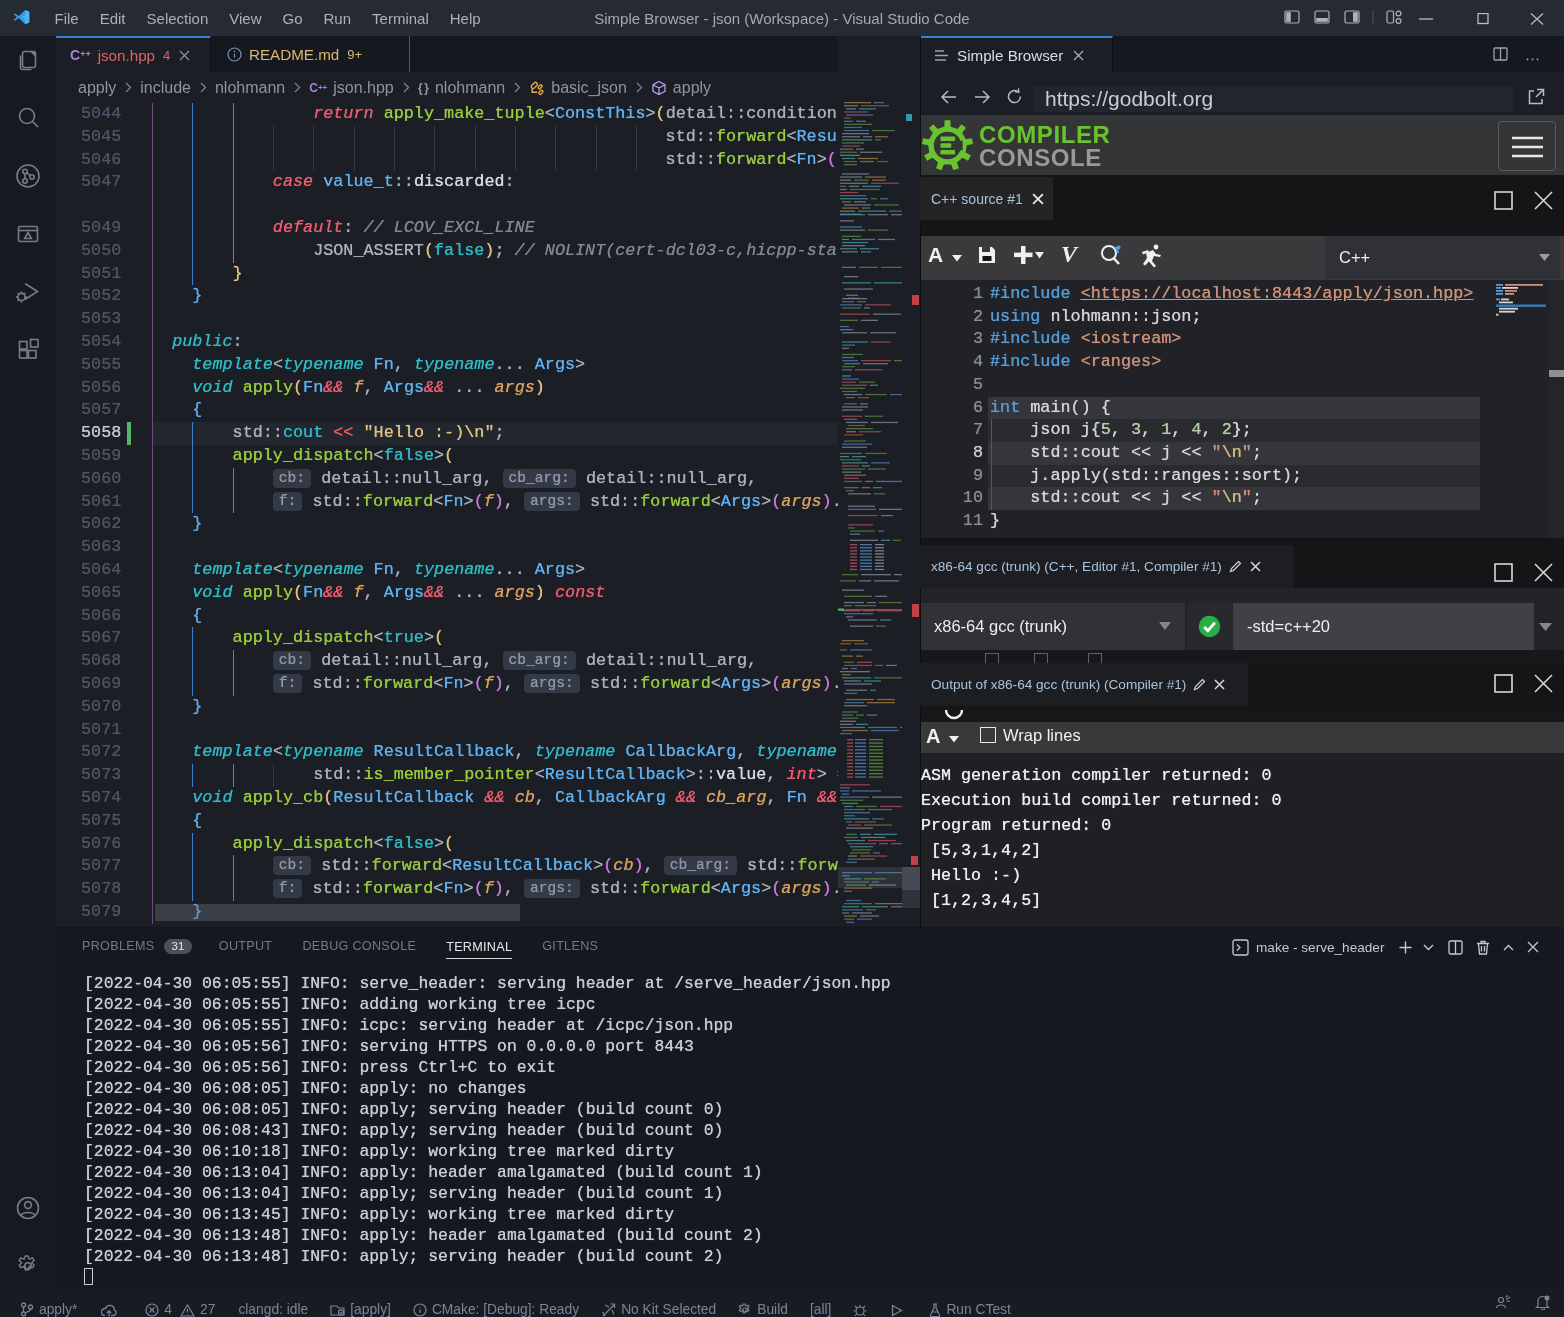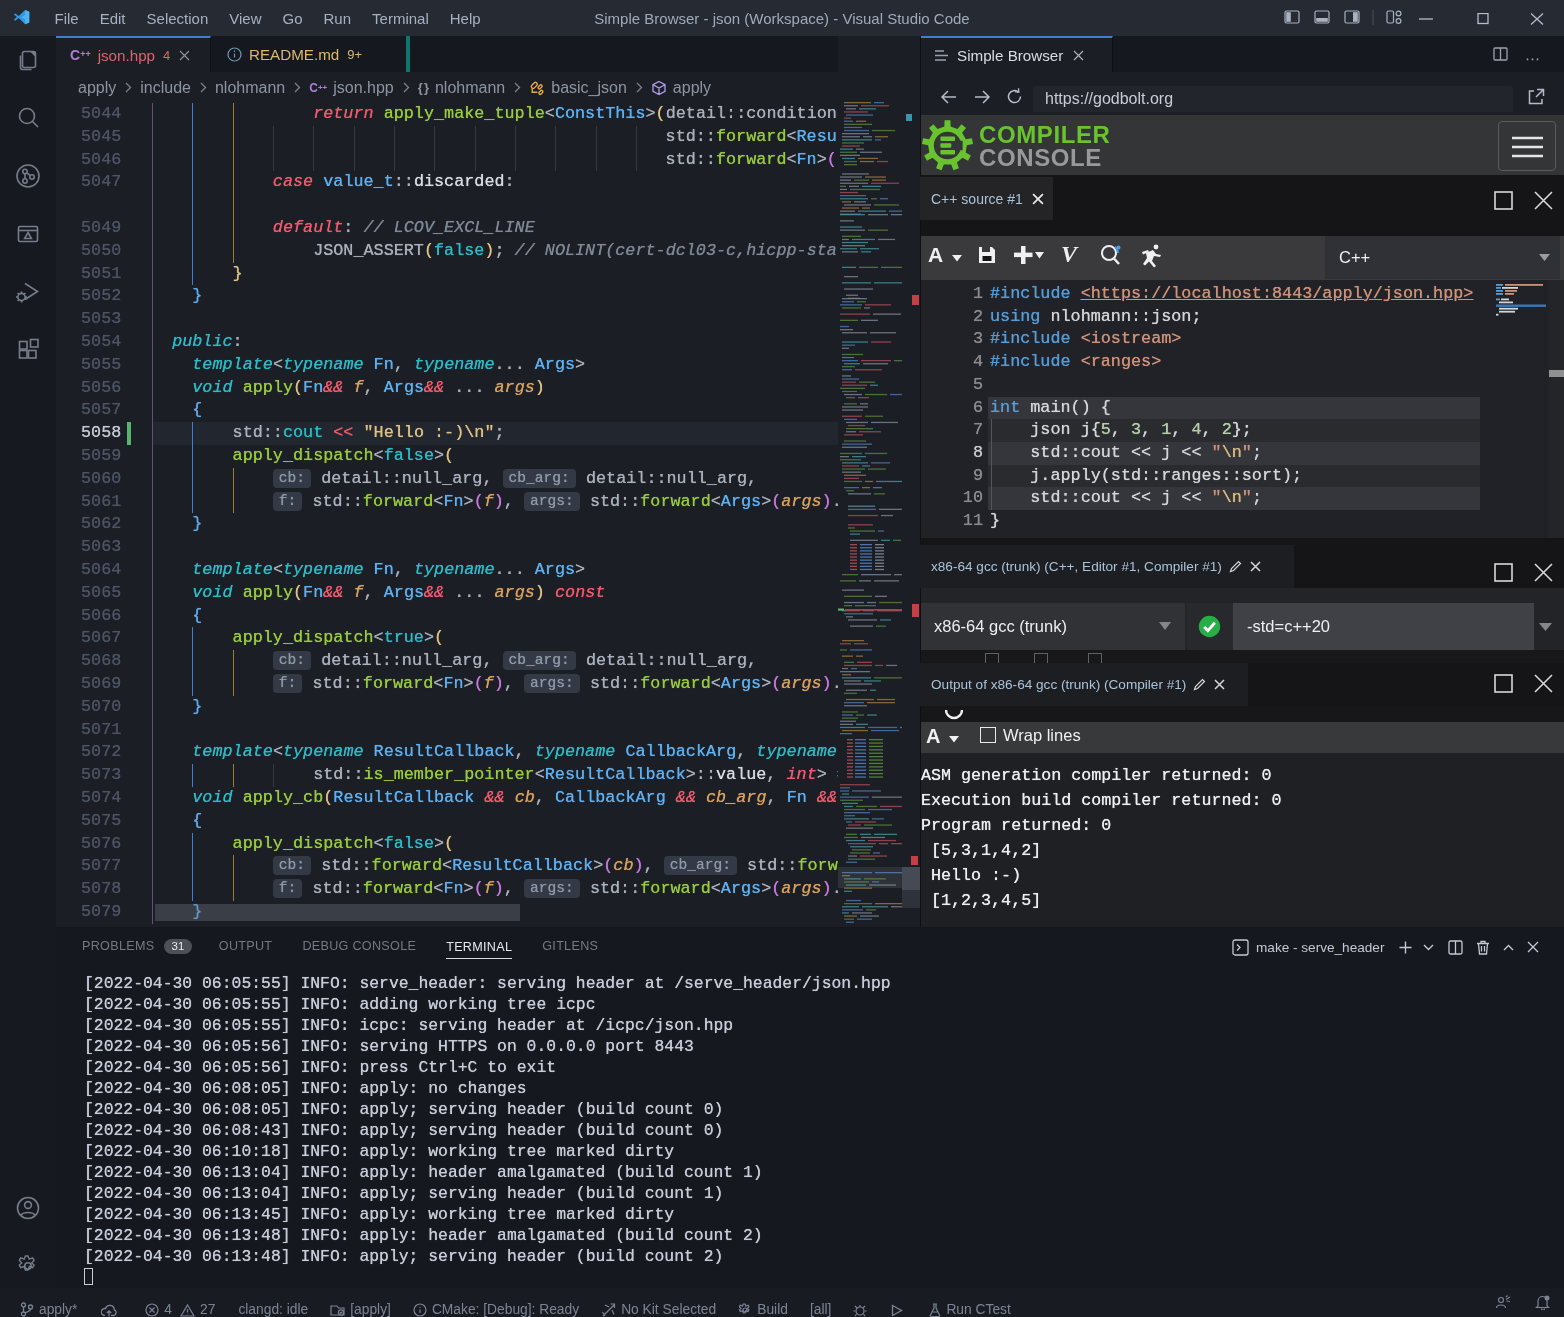--- a/index.html
+++ b/index.html
@@ -109,21 +109,21 @@
   </div>
 <div class="ab" style="left:56px;top:36px;width:864px;height:36px;background:#15181e">
  <div class="ab" style="left:0;top:0;width:155px;height:36px;background:#1b1e24;border-top:2px solid #3e7fd4;border-right:1px solid #0e1014;display:flex;align-items:center">
    <span style="margin-left:14px;font-size:14px;font-weight:bold;color:#b07fd8">C<span style="font-size:9px;vertical-align:3px">++</span></span>
    <span style="margin-left:7px;font-size:15.2px;color:#e0626a">json.hpp</span>
    <span style="margin-left:8px;font-size:13px;color:#e0626a">4</span>
    <svg style="margin-left:9px" width="11" height="11" viewBox="0 0 11 11" stroke="#8a92a0" stroke-width="1.2">
         <path d="M1 1 10 10 M10 1 1 10"></path>
       </svg>
  </div>
- <div class="ab" style="left:156px;top:0;width:198px;height:36px;background:#15181e;border-right:4px solid #0f766e;display:flex;align-items:center">
+ <div class="ab" style="left:156px;top:0;width:198px;height:36px;background:#15181e;border-right:1px solid #0f766e;display:flex;align-items:center">
    <svg style="margin-left:15px" width="15" height="15" viewBox="0 0 15 15" fill="none" stroke="#6f96b3" stroke-width="1.2">
         <circle cx="7.5" cy="7.5" r="6.5"></circle>
         <path d="M7.5 6.5 v4 M7.5 3.6 v1.4"></path>
       </svg>
    <span style="margin-left:7px;font-size:15.2px;color:#ddb86f">README.md</span>
    <span style="margin-left:8px;font-size:13px;color:#ddb86f">9+</span>
  </div>
  <div class="ab" style="left:820px;top:14px;color:#9aa2b0;font-size:15px;letter-spacing:1px">⋯</div>
 </div>
 
@@ -646,21 +646,21 @@
       <path d="M16 8 H2 M8 2 2 8 8 14"></path>
     </svg>
  <svg class="ab" style="left:52px;top:17px" width="18" height="16" viewBox="0 0 18 16" fill="none" stroke="#b4bbc8" stroke-width="1.5">
       <path d="M2 8 H16 M10 2 16 8 10 14"></path>
     </svg>
  <svg class="ab" style="left:84px;top:15px" width="19" height="19" viewBox="0 0 19 19" fill="none" stroke="#b4bbc8" stroke-width="1.5">
       <path d="M15.5 9.5 a6 6 0 1 1 -2.2-4.6"></path>
       <path d="M13.5 1.2 13.8 5.3 9.9 4.6" stroke-width="1.3"></path>
     </svg>
  <div class="ab" style="left:112px;top:14px;width:480px;height:26px;background:#22252b;border-radius:2px;display:flex;align-items:center">
-      <span style="margin-left:12px;color:#c7cdd8;font-size:16px">https://godbolt.org</span>
+      <span style="margin-left:12px;color:#c7cdd8;font-size:21px">https://godbolt.org</span>
     </div>
  <svg class="ab" style="left:605px;top:15px" width="20" height="20" viewBox="0 0 20 20" fill="none" stroke="#b4bbc8" stroke-width="1.5">
       <path d="M8 4 H3.5 V16.5 H16 V12"></path>
       <path d="M11 2.5 H17.5 V9 M17.5 2.5 10 10"></path>
     </svg>
 </div>
 
 <div class="ab" style="left:921px;top:115px;width:643px;height:60px;background:#343537">
  <svg class="ab" style="left:0px;top:5px" width="53" height="51" viewBox="0 0 56 54">
       <polygon points="24.7,6.8 24.9,0.2 31.1,0.2 31.3,6.8 31.2,6.8 38.5,9.4 38.5,9.4 42.9,4.5 47.6,8.4 43.5,13.6 43.5,13.6 47.4,20.3 47.4,20.3 53.9,19.3 55.0,25.4 48.5,26.7 48.5,26.7 47.2,34.3 47.2,34.3 52.8,37.7 49.7,43.1 43.9,39.9 43.9,39.9 38.0,44.9 38.0,44.9 40.1,51.1 34.3,53.3 31.9,47.1 31.9,47.1 24.1,47.1 24.1,47.1 21.7,53.3 15.9,51.1 18.0,44.9 18.0,44.9 12.1,39.9 12.1,39.9 6.3,43.1 3.2,37.7 8.8,34.3 8.8,34.3 7.5,26.7 7.5,26.7 1.0,25.4 2.1,19.3 8.6,20.3 8.6,20.3 12.5,13.6 12.5,13.6 8.4,8.4 13.1,4.5 17.5,9.4 17.5,9.4 24.8,6.8" fill="#68c32e"></polygon>

